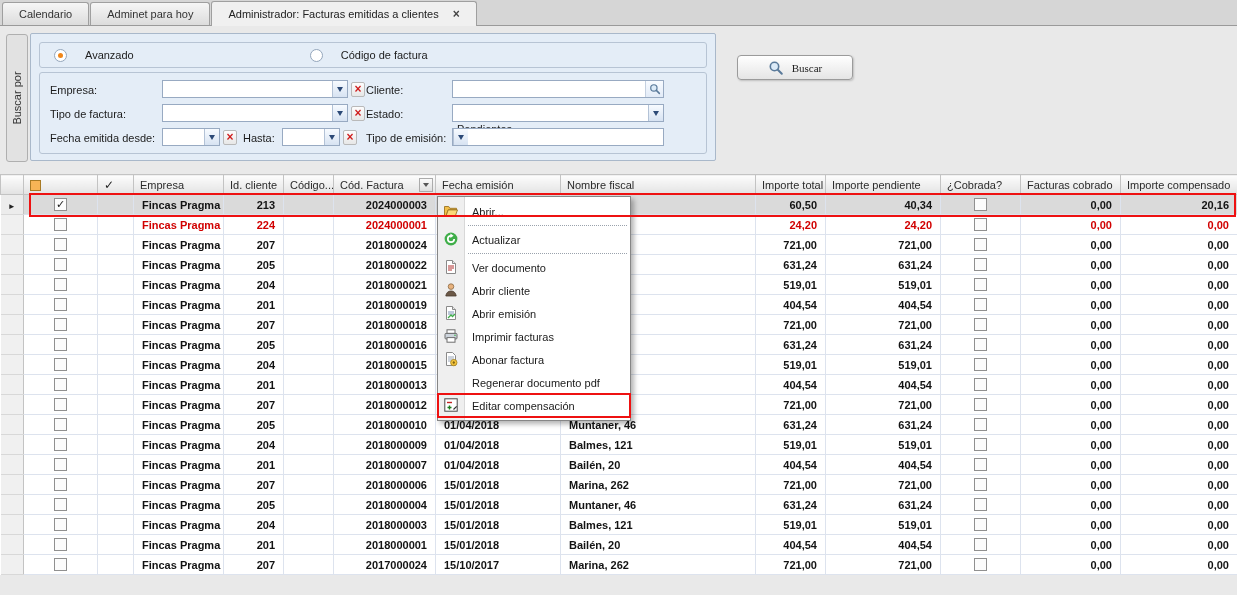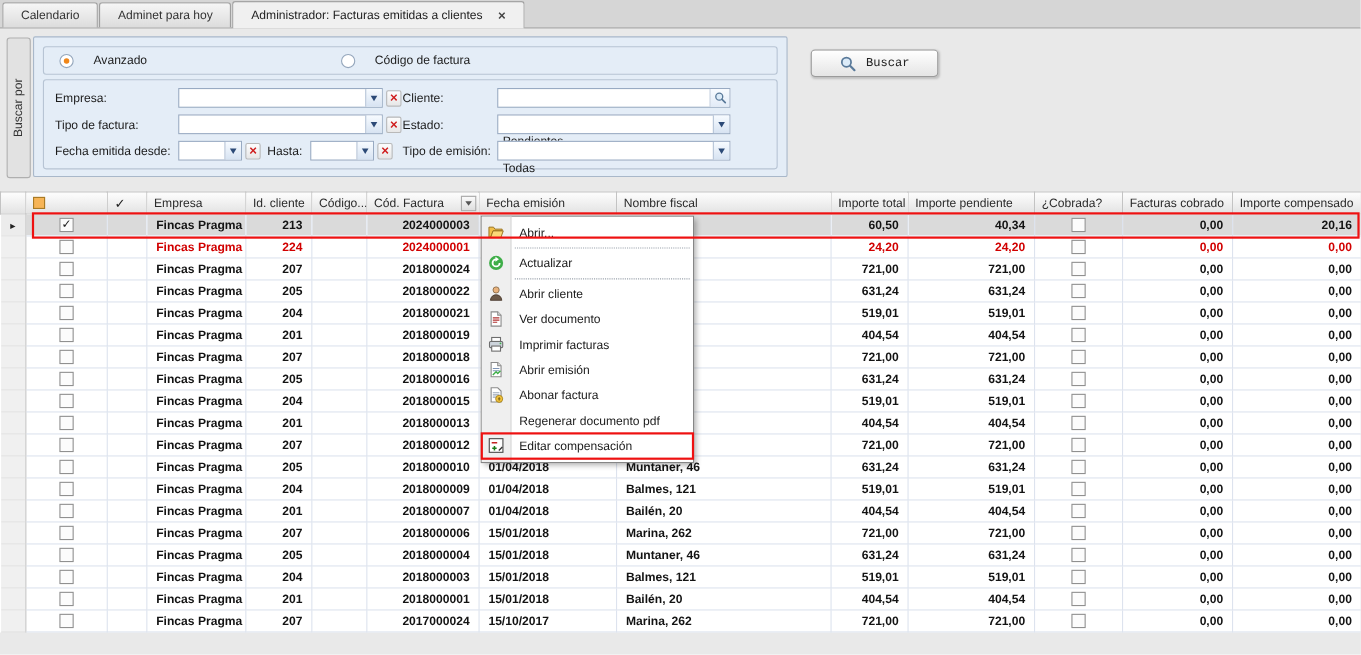--- a/index.html
+++ b/index.html
@@ -36,23 +36,23 @@
   .combo{position:absolute;height:18px;display:flex;background:#fff;border:1px solid #98aac2}
   .combo .val{flex:1;font-size:11px;line-height:16px;padding:16px 4px;color:#222;overflow:hidden;white-space:nowrap}
   .dbtn{width:15px;border-left:1px solid #b3c2d6;background:linear-gradient(#f7fbff,#d7e3f2);
     display:flex;align-items:center;justify-content:center;flex:none}
   .darr{width:0;height:0;border-left:3px solid transparent;border-right:3px solid transparent;border-top:5px solid #2c4a77}
   .mgbtn{width:18px;display:flex;align-items:center;justify-content:center;flex:none;
     border-left:1px solid #c4d0e0;background:linear-gradient(#f8fbff,#e2ebf7)}
   .xbtn{position:absolute;width:14px;height:15px;line-height:12px;text-align:center;color:#cf1d1d;
     font-weight:bold;font-size:12px;background:linear-gradient(#fdfdfd,#e7e7e7);
     border:1px solid #b9b9b9;border-radius:2px}
-  .buscar{position:absolute;left:737px;top:19px;width:116px;height:25px;display:flex;align-items:center;
+  .buscar{position:absolute;left:737px;top:29px;width:116px;height:25px;display:flex;align-items:center;
     justify-content:center;gap:8px;background:linear-gradient(#ffffff,#e5e5e5);border:1px solid #9b9b9b;
-    border-radius:4px;font-size:11px;color:#222;box-shadow:1px 1px 2px rgba(0,0,0,.18);font-family:Liberation Mono, monospace}
+    border-radius:4px;font-size:11px;color:#222;box-shadow:1px 1px 2px rgba(0,0,0,.18);font-family:Liberation Serif, serif}
 
   
   .grid{position:absolute;left:0;top:174px;border-collapse:collapse;table-layout:fixed;width:1237px;
     background:#fff;font-size:11px}
   .grid th{height:20px;background:linear-gradient(#fdfdfd,#e2e2e2);border:1px solid #c3c3c3;
     font-weight:normal;text-align:left;padding:0 6px;color:#2b2b2b;white-space:nowrap;overflow:hidden;position:relative}
   .grid td{height:20px;border-right:1px solid #dde3ee;border-bottom:1px solid #dde3ee;padding:0 8px;
     font-weight:bold;color:#131313;white-space:nowrap;overflow:hidden;background:#fff}
   tr.sel td{background:#dadada}
   tr.red td{color:#d10000}
@@ -165,21 +165,20 @@
         <span class="flabel" style="left:203px;top:59px">Hasta:</span>
         <div class="combo" style="left:242px;top:55px;width:58px">
           <span class="val"></span>
           <span class="dbtn">
               <i class="darr"></i>
             </span>
         </div>
         <span class="xbtn" style="left:303px;top:57px">×</span>
         <span class="flabel" style="left:326px;top:59px">Tipo de emisión:</span>
         <div class="combo" style="left:412px;top:55px;width:212px">
-          <span class="val">Todas</span>
           <span class="dbtn">
               <i class="darr"></i>
             </span>
         </div>
       </div>
     </div>
 
     <button class="buscar">
       <span style="display:flex">
         <svg width="16" height="16" viewBox="0 0 16 16">
@@ -552,54 +551,54 @@
         <span class="ic"><svg width="16" height="16" viewBox="0 0 16 16">
             <circle cx="8" cy="8" r="6.4" fill="#3fae49"></circle>
             <path d="M11.2 8A3.2 3.2 0 1 1 8 4.8" fill="none" stroke="#fff" stroke-width="1.7"></path>
             <path d="M7.4 2.4l3.2 2.3-3.2 2.3z" fill="#fff"></path>
           </svg></span>
         <span class="mlabel">Actualizar</span>
       </div>
       <div class="msep"></div>
       <div class="mi">
         <span class="ic"><svg width="16" height="16" viewBox="0 0 16 16">
-            <circle cx="8" cy="4.6" r="2.8" fill="#e8b27d" stroke="#8a6a45" stroke-width="0.8"></circle>
-            <path d="M2.8 14c.4-3.4 2.6-5 5.2-5s4.8 1.6 5.2 5z" fill="#6b5847" stroke="#4a3a2d" stroke-width="0.8"></path>
-          </svg></span>
-        <span class="mlabel">Abrir cliente</span>
-      </div>
-      <div class="mi">
-        <span class="ic"><svg width="16" height="16" viewBox="0 0 16 16">
             <path d="M3.5 1.5h6l3 3v10h-9z" fill="#fff" stroke="#8a8a8a"></path>
             <path d="M9.5 1.5v3h3" fill="#e8e8e8" stroke="#8a8a8a"></path>
             <path d="M5 7h6M5 9h6M5 11h4" stroke="#b03030" stroke-width="1"></path>
           </svg></span>
         <span class="mlabel">Ver documento</span>
+      </div>
+      <div class="mi">
+        <span class="ic"><svg width="16" height="16" viewBox="0 0 16 16">
+            <circle cx="8" cy="4.6" r="2.8" fill="#e8b27d" stroke="#8a6a45" stroke-width="0.8"></circle>
+            <path d="M2.8 14c.4-3.4 2.6-5 5.2-5s4.8 1.6 5.2 5z" fill="#6b5847" stroke="#4a3a2d" stroke-width="0.8"></path>
+          </svg></span>
+        <span class="mlabel">Abrir cliente</span>
+      </div>
+      <div class="mi">
+        <span class="ic"><svg width="16" height="16" viewBox="0 0 16 16">
+            <path d="M3.5 1.5h6l3 3v10h-9z" fill="#fff" stroke="#8a8a8a"></path>
+            <path d="M9.5 1.5v3h3" fill="#e8e8e8" stroke="#8a8a8a"></path>
+            <path d="M5 7h6M5 9h6" stroke="#7d93b5" stroke-width="1"></path>
+            <path d="M5 13l3-3 1.5 1.5L12 9" fill="none" stroke="#3fae49" stroke-width="1.3"></path>
+          </svg></span>
+        <span class="mlabel">Abrir emisión</span>
       </div>
       <div class="mi">
         <span class="ic"><svg width="16" height="16" viewBox="0 0 16 16">
             <rect x="4" y="1.8" width="8" height="3.6" fill="#fff" stroke="#6e6e6e"></rect>
             <rect x="2" y="5.4" width="12" height="5.6" rx="1" fill="#cdd4dc" stroke="#6e6e6e"></rect>
             <rect x="4" y="9.6" width="8" height="4.6" fill="#fff" stroke="#6e6e6e"></rect>
             <circle cx="12" cy="7.2" r="0.8" fill="#3fae49"></circle>
           </svg></span>
         <span class="mlabel">Imprimir facturas</span>
       </div>
       <div class="mi">
         <span class="ic"><svg width="16" height="16" viewBox="0 0 16 16">
             <path d="M3.5 1.5h6l3 3v10h-9z" fill="#fff" stroke="#8a8a8a"></path>
-            <path d="M9.5 1.5v3h3" fill="#e8e8e8" stroke="#8a8a8a"></path>
-            <path d="M5 7h6M5 9h6" stroke="#7d93b5" stroke-width="1"></path>
-            <path d="M5 13l3-3 1.5 1.5L12 9" fill="none" stroke="#3fae49" stroke-width="1.3"></path>
-          </svg></span>
-        <span class="mlabel">Abrir emisión</span>
-      </div>
-      <div class="mi">
-        <span class="ic"><svg width="16" height="16" viewBox="0 0 16 16">
-            <path d="M3.5 1.5h6l3 3v10h-9z" fill="#fff" stroke="#8a8a8a"></path>
             <path d="M5 6h6M5 8h6M5 10h3" stroke="#9aa6b8" stroke-width="1"></path>
             <circle cx="10.8" cy="11.6" r="3.2" fill="#f4c43d" stroke="#a5821c" stroke-width="0.8"></circle>
             <path d="M10.8 10v3.2M9.6 11.6h2.4" stroke="#7a5f12" stroke-width="0.9"></path>
           </svg></span>
         <span class="mlabel">Abonar factura</span>
       </div>
       <div class="mi">
         <span class="ic"></span>
         <span class="mlabel">Regenerar documento pdf</span>
       </div>

